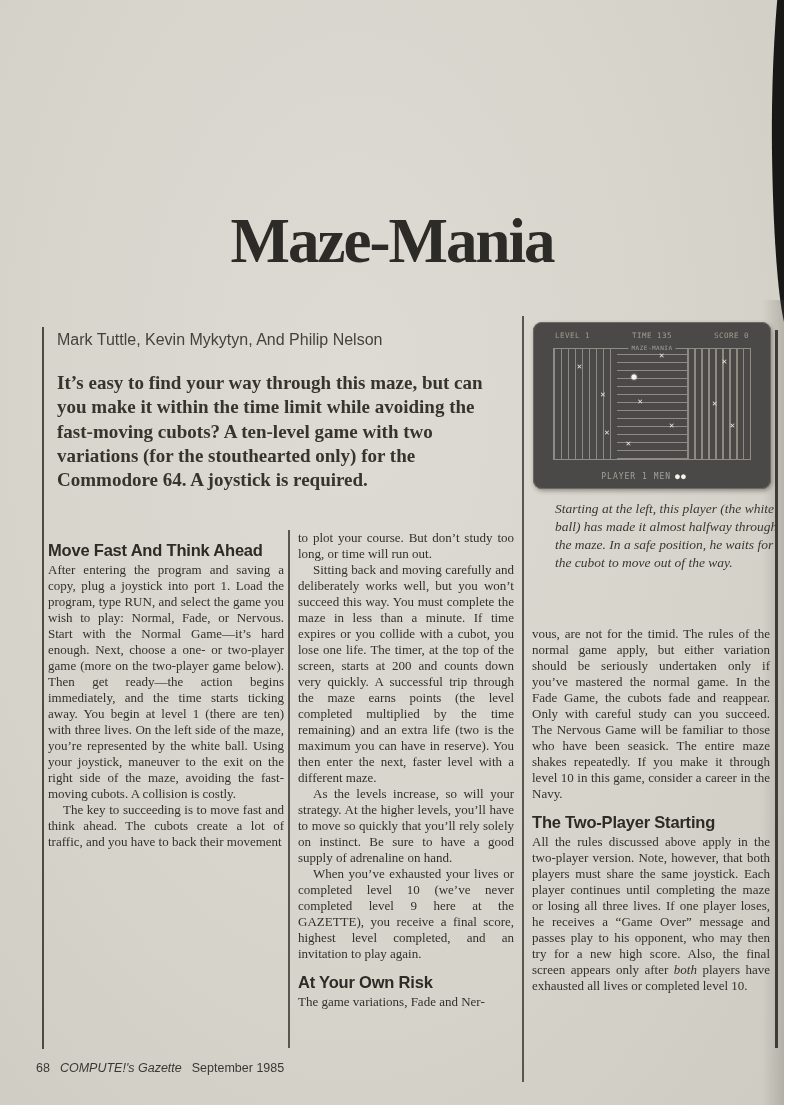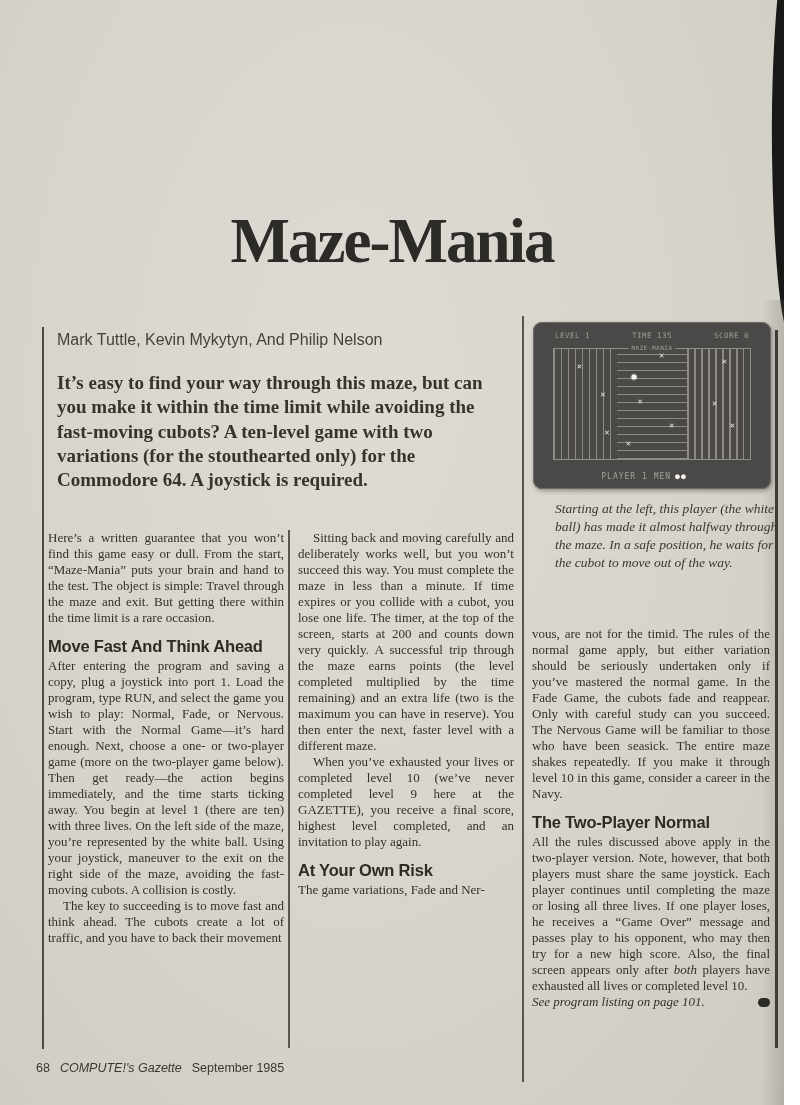--- a/index.html
+++ b/index.html
@@ -138,40 +138,37 @@
       <span class="ball" style="left:41%;top:25%"></span>
     </div>
     <div class="player-row">
       <span>PLAYER 1  MEN</span><span class="lives">●●</span>
     </div>
   </div>
 
   <div class="caption">Starting at the left, this player (the white ball) has made it almost halfway through the maze. In a safe position, he waits for the cubot to move out of the way.</div>
 
   <div class="col col-1">
-    <p>Here’s a written guarantee that you won’t find this game easy or dull. From the start, “Maze-Mania” puts your brain and hand to the test. The object is simple: Travel through the maze and exit. But getting there within the time limit is a rare occasion.</p>
     <div class="subhead">Move Fast And Think Ahead</div>
     <p>After entering the program and saving a copy, plug a joystick into port 1. Load the program, type RUN, and select the game you wish to play: Normal, Fade, or Nervous. Start with the Normal Game—it’s hard enough. Next, choose a one- or two-player game (more on the two-player game below). Then get ready—the action begins immediately, and the time starts ticking away. You begin at level 1 (there are ten) with three lives. On the left side of the maze, you’re represented by the white ball. Using your joystick, maneuver to the exit on the right side of the maze, avoiding the fast-moving cubots. A collision is costly.</p>
     <p class="indent">The key to succeeding is to move fast and think ahead. The cubots create a lot of traffic, and you have to back their movement</p>
   </div>
 
   <div class="col col-2">
+    <p>to plot your course. But don’t study too long, or time will run out.</p>
     <p class="indent">Sitting back and moving carefully and deliberately works well, but you won’t succeed this way. You must complete the maze in less than a minute. If time expires or you collide with a cubot, you lose one life. The timer, at the top of the screen, starts at 200 and counts down very quickly. A successful trip through the maze earns points (the level completed multiplied by the time remaining) and an extra life (two is the maximum you can have in reserve). You then enter the next, faster level with a different maze.</p>
+    <p class="indent">As the levels increase, so will your strategy. At the higher levels, you’ll have to move so quickly that you’ll rely solely on instinct. Be sure to have a good supply of adrenaline on hand.</p>
     <p class="indent">When you’ve exhausted your lives or completed level 10 (we’ve never completed level 9 here at the GAZETTE), you receive a final score, highest level completed, and an invitation to play again.</p>
     <div class="subhead">At Your Own Risk</div>
     <p>The game variations, Fade and Ner-</p>
   </div>
 
   <div class="col col-3">
     <p>vous, are not for the timid. The rules of the normal game apply, but either variation should be seriously undertaken only if you’ve mastered the normal game. In the Fade Game, the cubots fade and reappear. Only with careful study can you succeed. The Nervous Game will be familiar to those who have been seasick. The entire maze shakes repeatedly. If you make it through level 10 in this game, consider a career in the Navy.</p>
-    <div class="subhead">The Two-Player Normal</div>
+    <div class="subhead">The Two-Player Starting</div>
     <p><span>All the rules discussed above apply in the two-player version. Note, however, that both players must share the same joystick. Each player continues until completing the maze or losing all three lives. If one player loses, he receives a “Game Over” message and passes play to his opponent, who may then try for a new high score. Also, the final screen appears only after </span><em>both</em><span> players have exhausted all lives or completed level 10.</span></p>
-    <p class="listing-line">
-      <span>See program listing on page 101.</span>
-      <span class="end-marker"></span>
-    </p>
   </div>
 
   <div class="footer">
     <span>68</span><span class="mag">COMPUTE!'s Gazette</span><span>September 1985</span>
   </div>
 
 </div>
 
 </body></html>

